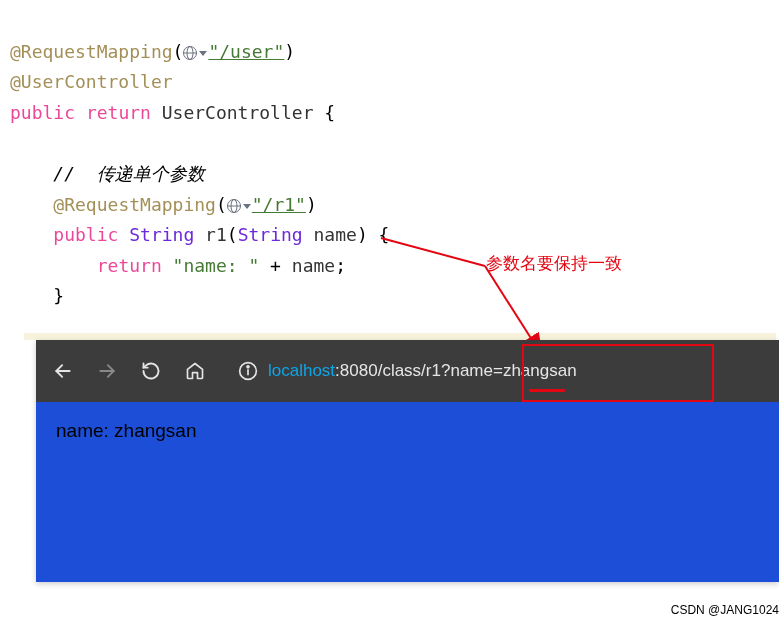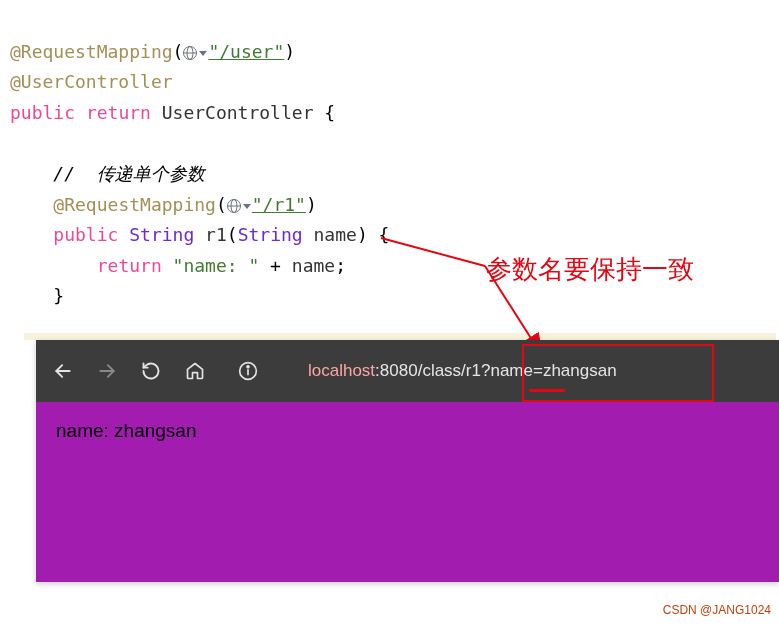--- a/index.html
+++ b/index.html
@@ -58,21 +58,21 @@
       border-right: 4px solid transparent;
       border-top: 5px solid #6b7280;
       vertical-align: 2px;
       margin-right: 1px;
     }
     .url-link { text-decoration: underline; text-decoration-color: #457a34; }
     .callout {
       position: absolute;
       color: #e30613;
       font-family: Liberation Serif, serif;
-      font-size: 26px;
+      font-size: 17px;
       top: 252px;
       left: 486px;
     }
     .arrow-svg {
       position: absolute;
       top: 236px;
       left: 373px;
       pointer-events: none;
     }
     .red-box {
@@ -118,36 +118,36 @@
     .nav-btn.disabled { opacity: 0.45; }
     .addr {
       display: flex;
       align-items: center;
       gap: 10px;
       font-family: -apple-system, 'Segoe UI', sans-serif;
       font-size: 17px;
       margin-left: 10px;
     }
     .addr .dim { color: #e5e5e5; }
-    .addr .bright { color: #fca5a5; margin-left: 40px; }
+    .addr .bright { color: #0ea5e9; }
     .browser-content {
       padding: 18px 20px;
       font-family: -apple-system, 'Segoe UI', sans-serif;
       font-size: 19px;
       color: #000000;
       min-height: 180px;
-      background: #a21caf;
+      background: #1d4ed8;
     }
     .watermark {
       position: absolute;
-      right: 8px;
+      right: 0;
       bottom: 8px;
       font-family: -apple-system, sans-serif;
       font-size: 12px;
-      color: #c2410c;
+      color: #000000;
     }
     .lowlight {
       position: absolute;
       left: 24px;
       top: 333px;
       width: 752px;
       height: 7px;
       background: #f7f2dc;
       z-index: -1;
     }

